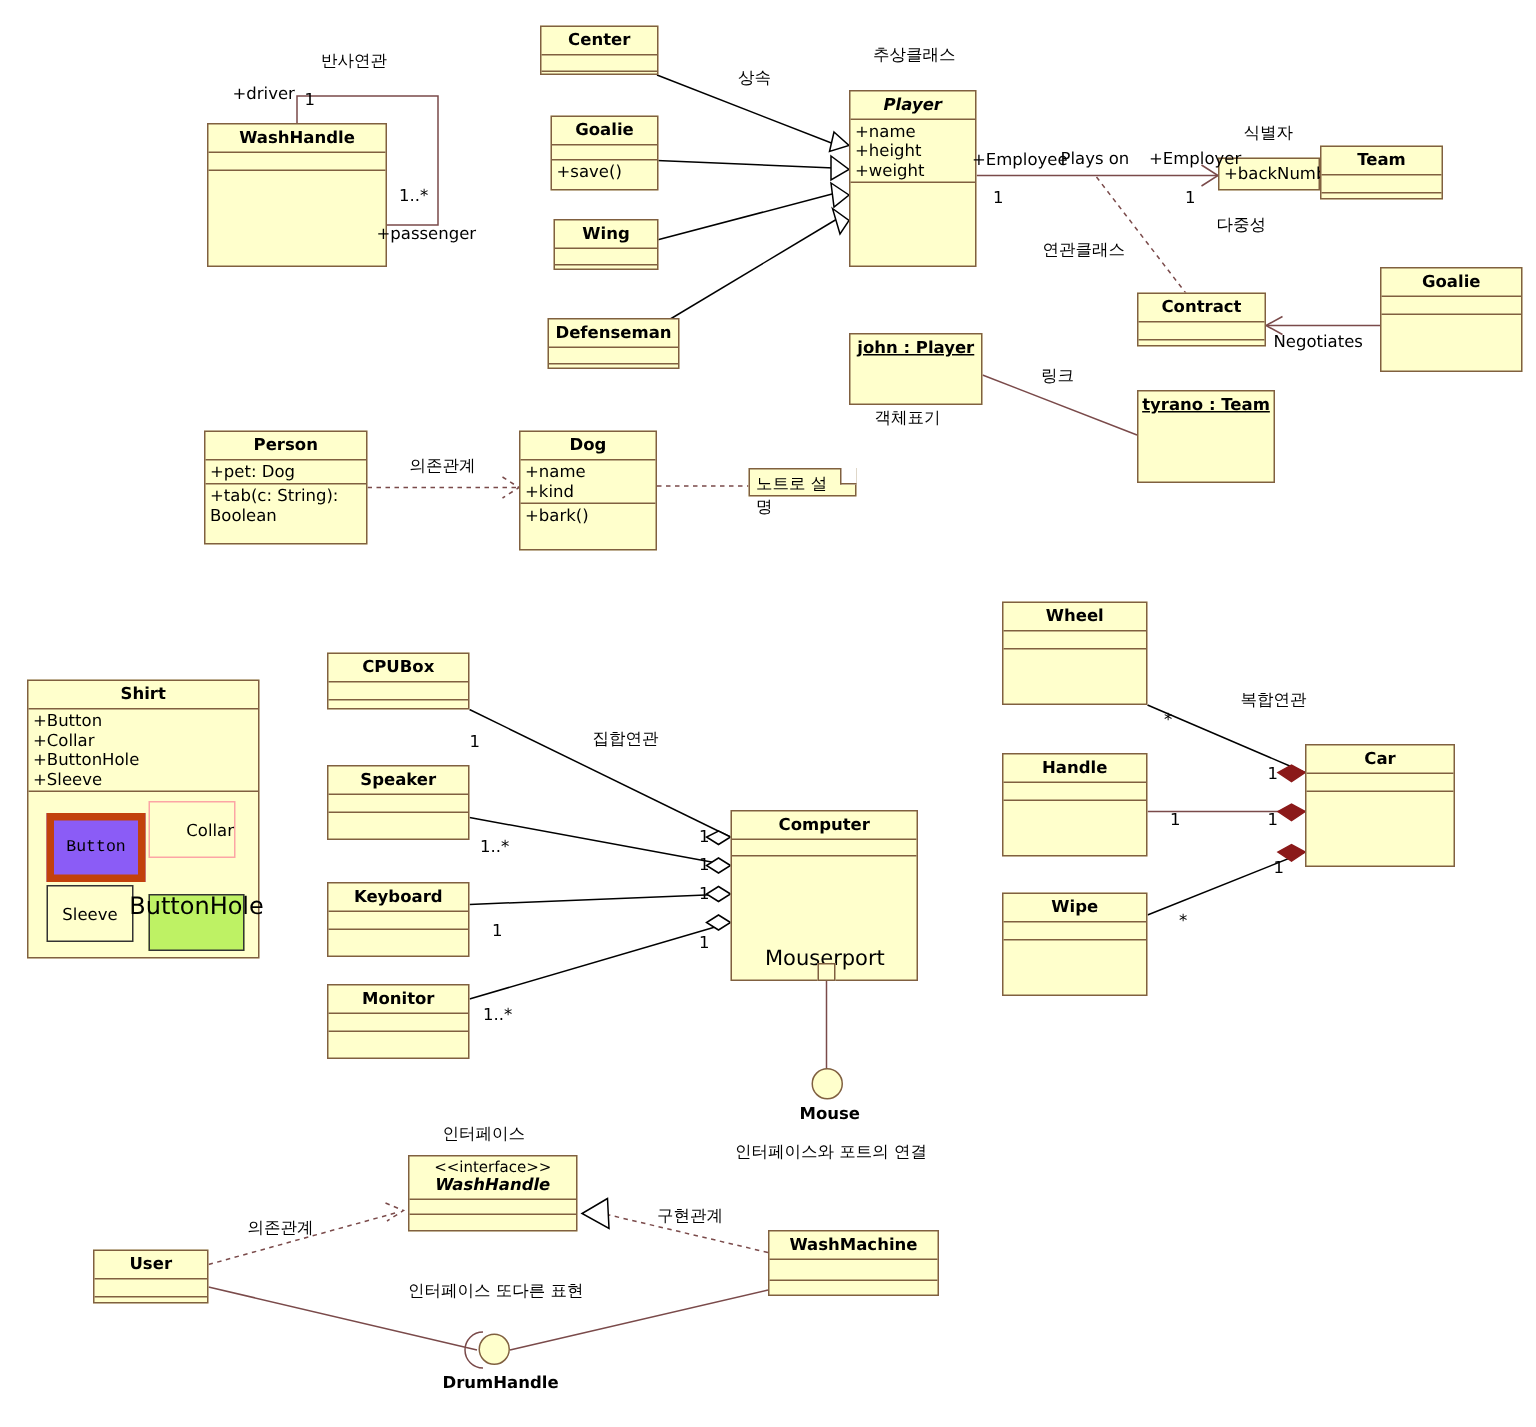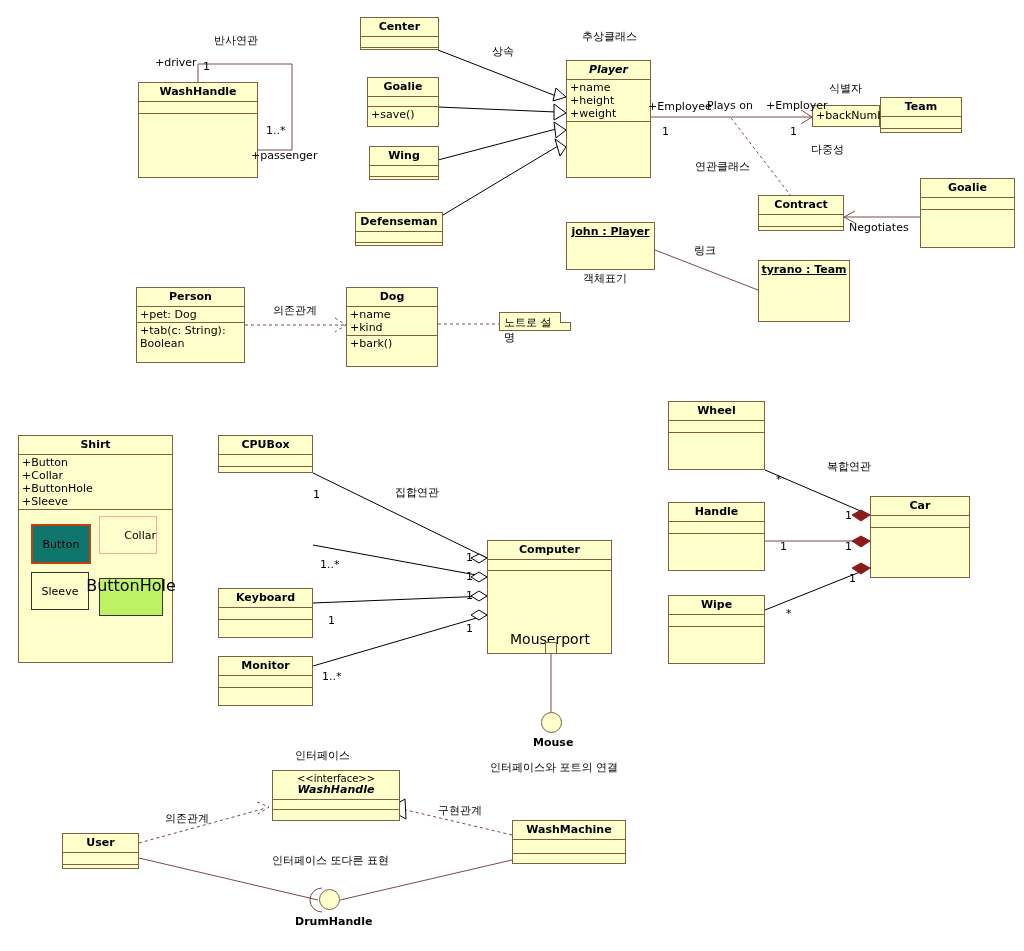--- a/index.html
+++ b/index.html
@@ -132,21 +132,21 @@
       <div>+save()</div>
     </div>
   </div>
 
   <div class="cls" style="left:369px;top:146px;width:70px;height:34px;">
     <div class="nm">Wing</div>
     <div class="attrs" style="height:8px;"></div>
     <div class="ops" style="height:8px;"></div>
   </div>
 
-  <div class="cls" style="left:355px;top:212px;width:88px;height:34px;">
+  <div class="cls" style="left:365px;top:212px;width:88px;height:34px;">
     <div class="nm">Defenseman</div>
     <div class="attrs" style="height:8px;"></div>
     <div class="ops" style="height:8px;"></div>
   </div>
 
   <div class="cls" style="left:566px;top:60px;width:85px;height:118px;">
     <div class="nm ital">Player</div>
     <div class="attrs">
       <div>+name</div>
       <div>+height</div>
@@ -203,31 +203,31 @@
   </div>
 
   <div class="cls obj" style="left:758px;top:260px;width:92px;height:62px;">
     <div class="nm" style="border-bottom:none;">tyrano : Team</div>
   </div>
 
   <div class="cls obj" style="left:566px;top:222px;width:89px;height:48px;">
     <div class="nm" style="border-bottom:none;">john : Player</div>
   </div>
 
-  <div class="cls" style="left:18px;top:435px;width:155px;height:228px;">
+  <div class="cls" style="left:18px;top:453px;width:155px;height:186px;">
     <div class="nm">Shirt</div>
     <div class="attrs">
       <div>+Button</div>
       <div>+Collar</div>
       <div>+ButtonHole</div>
       <div>+Sleeve</div>
     </div>
     <div class="ops" style="position:relative;height:110px;">
-      <div style="position:absolute;left:12px;top:14px;width:56px;height:36px;border:2px solid #c2410c;background:#0f766e;
-                  font-size:11px;display:flex;align-items:center;justify-content:center;">
+      <div style="position:absolute;left:12px;top:14px;width:56px;height:36px;border:5px solid #c2410c;background:#8b5cf6;
+                  font-size:11px;display:flex;align-items:center;justify-content:center;font-family:Liberation Mono, monospace;">
         <span>Button</span>
       </div>
       <div style="position:absolute;left:80px;top:6px;width:56px;height:36px;border:1px solid #fca5a5;background:#ffffcc;
                   font-size:11px;display:flex;align-items:center;justify-content:flex-end;">
         <span>Collar</span>
       </div>
       <div style="position:absolute;left:12px;top:62px;width:56px;height:36px;border:1px solid #333;background:#ffffcc;
                   font-size:11px;display:flex;align-items:center;justify-content:center;">
         <span>Sleeve</span>
       </div>
@@ -237,20 +237,25 @@
       </div>
     </div>
   </div>
 
   <div class="cls" style="left:218px;top:435px;width:95px;height:38px;">
     <div class="nm">CPUBox</div>
     <div class="attrs" style="height:9px;"></div>
     <div class="ops" style="height:9px;"></div>
   </div>
 
+  <div class="cls" style="left:218px;top:510px;width:95px;height:50px;">
+    <div class="nm">Speaker</div>
+    <div class="attrs" style="height:9px;"></div>
+    <div class="ops" style="height:20px;"></div>
+  </div>
 
   <div class="cls" style="left:218px;top:588px;width:95px;height:50px;">
     <div class="nm">Keyboard</div>
     <div class="attrs" style="height:9px;"></div>
     <div class="ops" style="height:20px;"></div>
   </div>
 
   <div class="cls" style="left:218px;top:656px;width:95px;height:50px;">
     <div class="nm">Monitor</div>
     <div class="attrs" style="height:9px;"></div>
@@ -285,21 +290,21 @@
     <div class="attrs" style="height:9px;"></div>
     <div class="ops" style="height:36px;"></div>
   </div>
 
   <div class="cls" style="left:870px;top:496px;width:100px;height:82px;">
     <div class="nm">Car</div>
     <div class="attrs" style="height:9px;"></div>
     <div class="ops" style="height:48px;"></div>
   </div>
 
-  <div class="cls" style="left:272px;top:770px;width:128px;height:51px;">
+  <div class="cls" style="left:272px;top:770px;width:113px;height:51px;">
     <div class="nm ital" style="padding-top:2px;">
       <span class="stereo">&lt;&lt;interface&gt;&gt;</span>
       <span>WashHandle</span>
     </div>
     <div class="attrs" style="height:7px;"></div>
     <div class="ops" style="height:12px;"></div>
   </div>
 
   <div class="cls" style="left:62px;top:833px;width:77px;height:36px;">
     <div class="nm">User</div>

